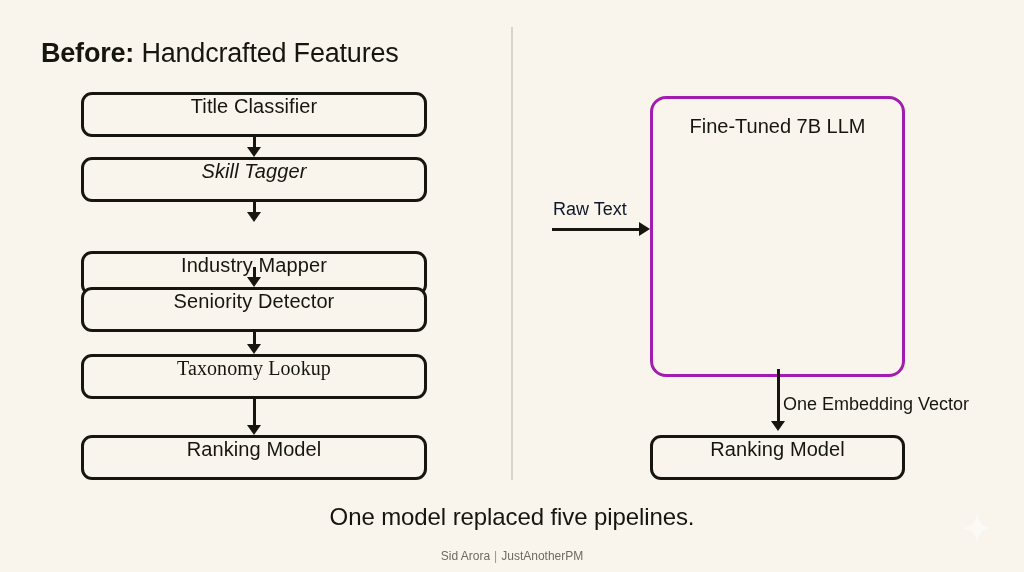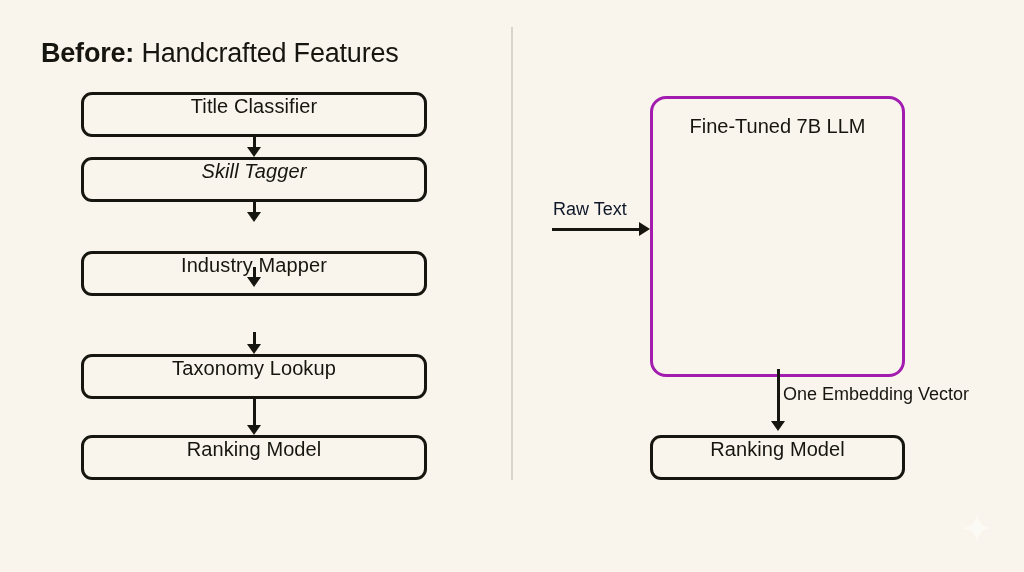--- a/index.html
+++ b/index.html
@@ -63,21 +63,21 @@
     white-space: nowrap;
     color: #16150f;
   }
 
   
   .left-node { left: 81px; width: 346px; height: 45px; }
   #node-title-classifier   { top: 92px; }
   #node-skill-tagger       { top: 157px; font-style: italic; }
   #node-industry-mapper    { top: 222px; margin-top: 29px; }
   #node-seniority-detector { top: 287px; }
-  #node-taxonomy-lookup    { top: 354px; }
+  #node-taxonomy-lookup    { top: 354px; font-family: Liberation Serif, serif; }
   #node-ranking-model-left { top: 435px; }
 
   
   .v-arrow {
     position: absolute;
     width: 14px;
     display: flex;
     flex-direction: column;
     align-items: center;
   }
@@ -152,21 +152,21 @@
     font-size: 18px;
     white-space: nowrap;
     color: #0f172a;
   }
 
   
   #arrow-embedding { left: 771px; top: 369px; height: 62px; }
   #label-embedding {
     position: absolute;
     left: 783px;
-    top: 384px;
+    top: 394px;
     font-size: 18px;
     white-space: nowrap;
     color: #16150f;
   }
 
   
   #node-ranking-model-right {
     left: 650px;
     top: 435px;
     width: 255px;
@@ -233,20 +233,23 @@
   </div>
 
   <div class="node left-node" id="node-industry-mapper">
     <span class="node-label">Industry Mapper</span>
   </div>
   <div class="v-arrow left-arrow" id="arrow-l3">
     <div class="shaft"></div>
     <div class="head"></div>
   </div>
 
+  <div class="node left-node" id="node-seniority-detector">
+    <span class="node-label">Seniority Detector</span>
+  </div>
   <div class="v-arrow left-arrow" id="arrow-l4">
     <div class="shaft"></div>
     <div class="head"></div>
   </div>
 
   <div class="node left-node" id="node-taxonomy-lookup">
     <span class="node-label">Taxonomy Lookup</span>
   </div>
   <div class="v-arrow left-arrow" id="arrow-l5">
     <div class="shaft"></div>
@@ -270,19 +273,23 @@
   <div class="v-arrow" id="arrow-embedding">
     <div class="shaft"></div>
     <div class="head"></div>
   </div>
   <div id="label-embedding">One Embedding Vector</div>
 
   <div class="node" id="node-ranking-model-right">
     <span class="node-label">Ranking Model</span>
   </div>
 
-
+  <div id="caption">One model replaced five pipelines.</div>
+
+  <div id="footer">
+    <span>Sid Arora</span><span class="sep">|</span><span>JustAnotherPM</span>
+  </div>
 
   <svg id="sparkle" viewBox="0 0 32 32">
     <path d="M16 1 C17.6 10.2 21.8 14.4 31 16 C21.8 17.6 17.6 21.8 16 31 C14.4 21.8 10.2 17.6 1 16 C10.2 14.4 14.4 10.2 16 1 Z" fill="#ffffff"></path>
   </svg>
 
 </div>
 
 </body></html>

